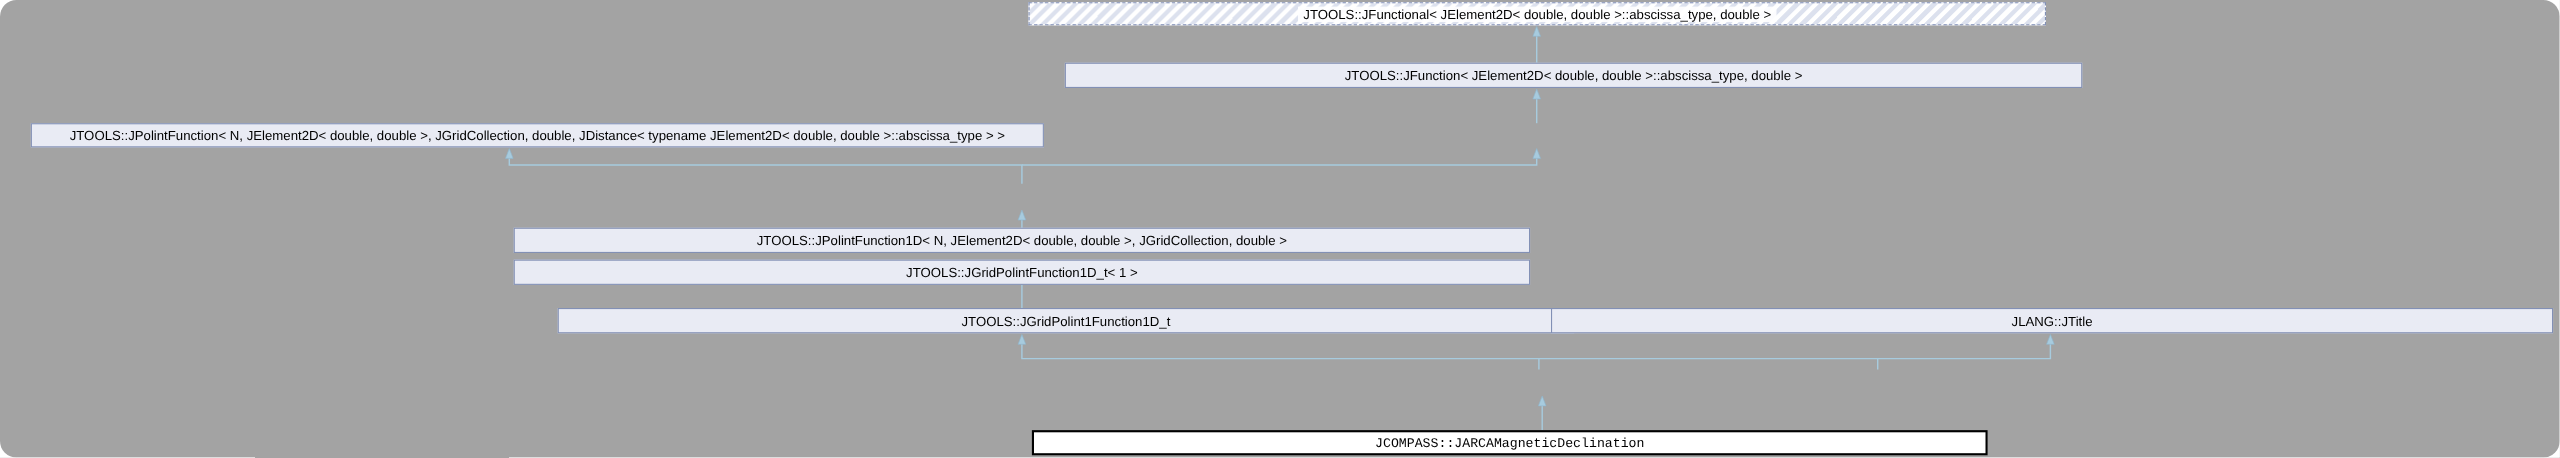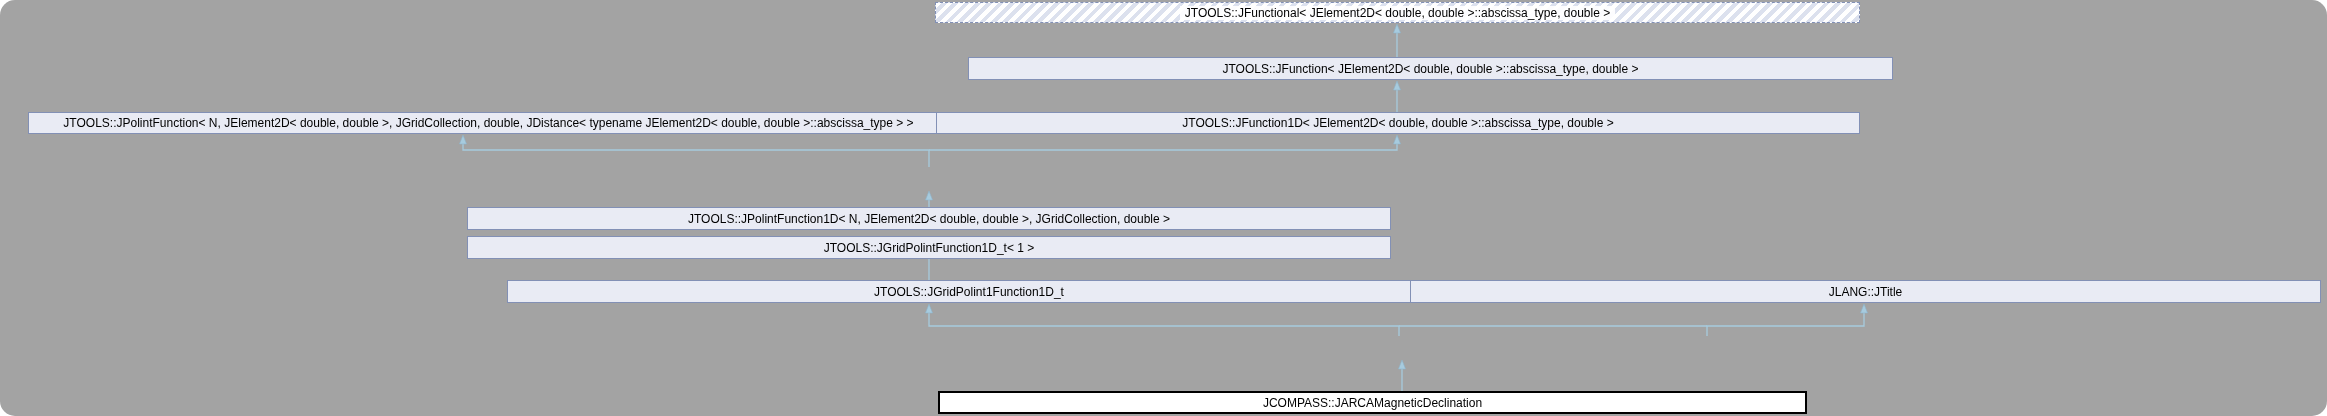--- a/index.html
+++ b/index.html
@@ -48,20 +48,21 @@
     border: 1px dashed #8290B5;
   }
   .node-template .label-backdrop {
     background: rgba(255,255,255,0.9);
     padding: 1px 5px;
   }
   .node-current {
     background: #ffffff;
     border: 2px solid #000000;
     font-weight: normal;
+    font-family: Liberation Mono, monospace;
   }
   .edge-line {
     stroke: #A7CBDE;
     stroke-width: 1.3;
     fill: none;
   }
   .edge-arrow {
     fill: #A7CBDE;
     stroke: #8FB5CC;
     stroke-width: 0.6;
@@ -126,23 +127,20 @@
   </div>
 
   <div class="node" style="left:935px; top:57px; width:925px; height:23px;margin-left:33px;">
     <span>JTOOLS::JFunction&lt; JElement2D&lt; double, double &gt;::abscissa_type, double &gt;</span>
   </div>
 
   <div class="node" style="left:3px; top:112px; width:921px; height:22px;margin-left:25px;">
     <span>JTOOLS::JPolintFunction&lt; N, JElement2D&lt; double, double &gt;, JGridCollection, double, JDistance&lt; typename JElement2D&lt; double, double &gt;::abscissa_type &gt; &gt;</span>
   </div>
 
-  <div class="node" style="left:936px; top:112px; width:924px; height:22px;">
-    <span>JTOOLS::JFunction1D&lt; JElement2D&lt; double, double &gt;::abscissa_type, double &gt;</span>
-  </div>
 
   <div class="node" style="left:467px; top:167px; width:924px; height:23px;margin-top:40px;">
     <span>JTOOLS::JPolintFunction1D&lt; N, JElement2D&lt; double, double &gt;, JGridCollection, double &gt;</span>
   </div>
 
   <div class="node" style="left:467px; top:236px; width:924px; height:23px;">
     <span>JTOOLS::JGridPolintFunction1D_t&lt; 1 &gt;</span>
   </div>
 
   <div class="node" style="left:467px; top:280px; width:924px; height:23px;margin-left:40px;">

